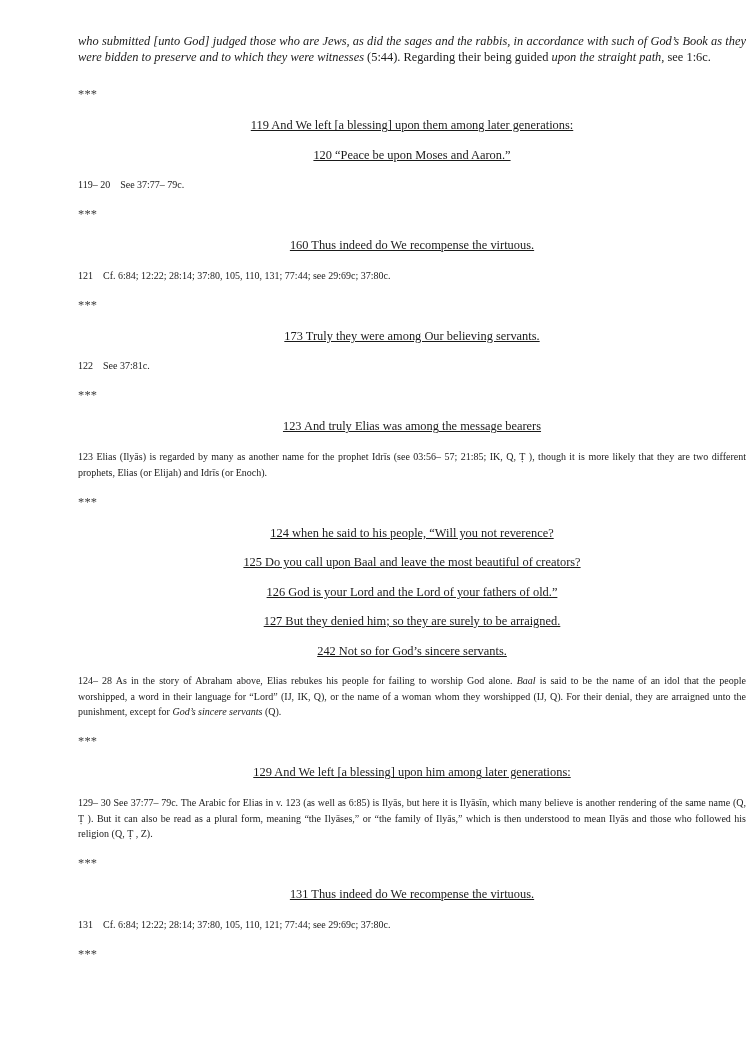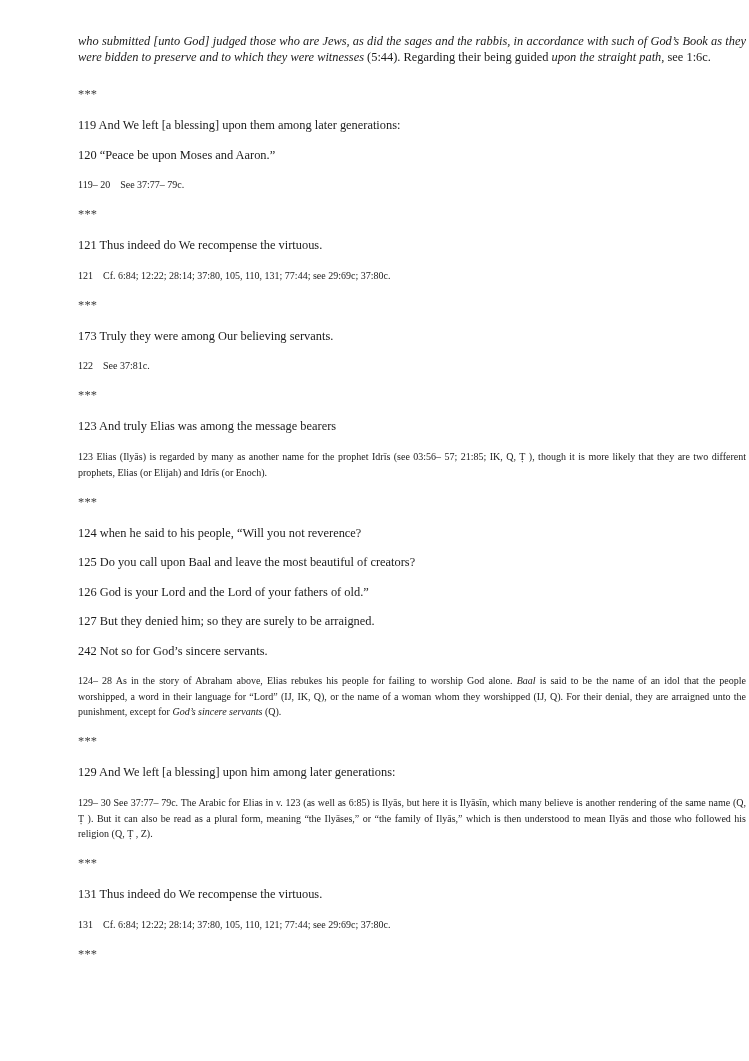--- a/index.html
+++ b/index.html
@@ -21,21 +21,22 @@
     left: 38px;
     top: 34px;
     width: 668px;
     margin-left: 40px;
   }
   
   .verse {
     font-size: 12.4px;
     line-height: 15px;
     margin: 0 0 14.5px 0;
-    text-align: left;
+    text-align: center;
+    text-decoration: underline;
   }
   
   .commentary {
     font-size: 10px;
     line-height: 15.6px;
     margin: 0 0 14.5px 0;
     text-align: justify;
     text-justify: inter-word;
   }
   .commentary.single {
@@ -71,21 +72,21 @@
   <p class="lead"><i>who submitted [unto God] judged those who are Jews, as did the sages and the rabbis, in accordance with such of God’s Book as they were bidden to preserve and to which they were witnesses</i><span> (5:44). Regarding their being guided </span><i>upon the straight path</i><span>, see 1:6c.</span></p>
 
   <p class="sep">***</p>
 
   <p class="verse">119 And We left [a blessing] upon them among later generations:</p>
   <p class="verse">120 “Peace be upon Moses and Aaron.”</p>
   <p class="commentary single wsp">119– 20    See 37:77– 79c.</p>
 
   <p class="sep">***</p>
 
-  <p class="verse">121 Thus indeed do We recompense the virtuous.</p>
+  <p class="verse">160 Thus indeed do We recompense the virtuous.</p>
   <p class="commentary single wsp">121    Cf. 6:84; 12:22; 28:14; 37:80, 105, 110, 131; 77:44; see 29:69c; 37:80c.</p>
 
   <p class="sep">***</p>
 
   <p class="verse">173 Truly they were among Our believing servants.</p>
   <p class="commentary single wsp">122    See 37:81c.</p>
 
   <p class="sep">***</p>
 
   <p class="verse">123 And truly Elias was among the message bearers</p>

